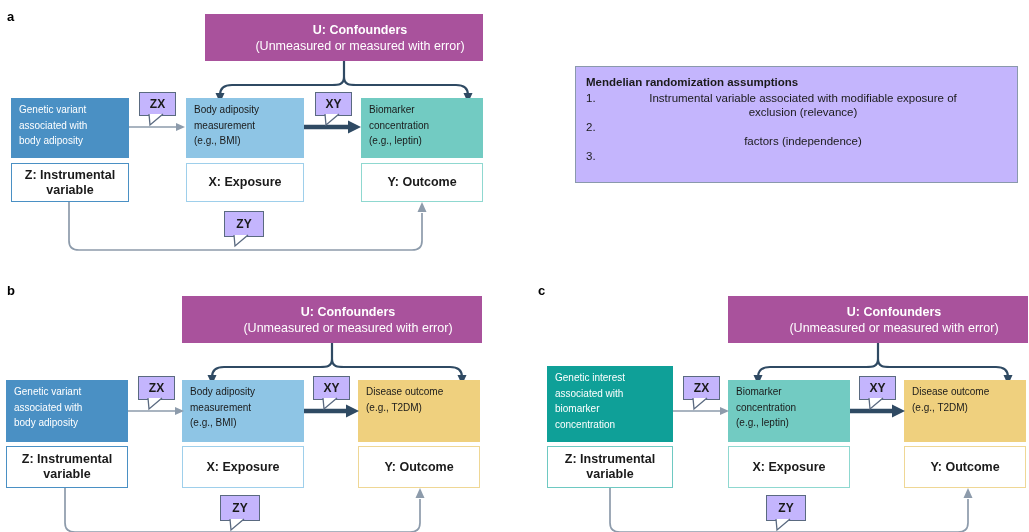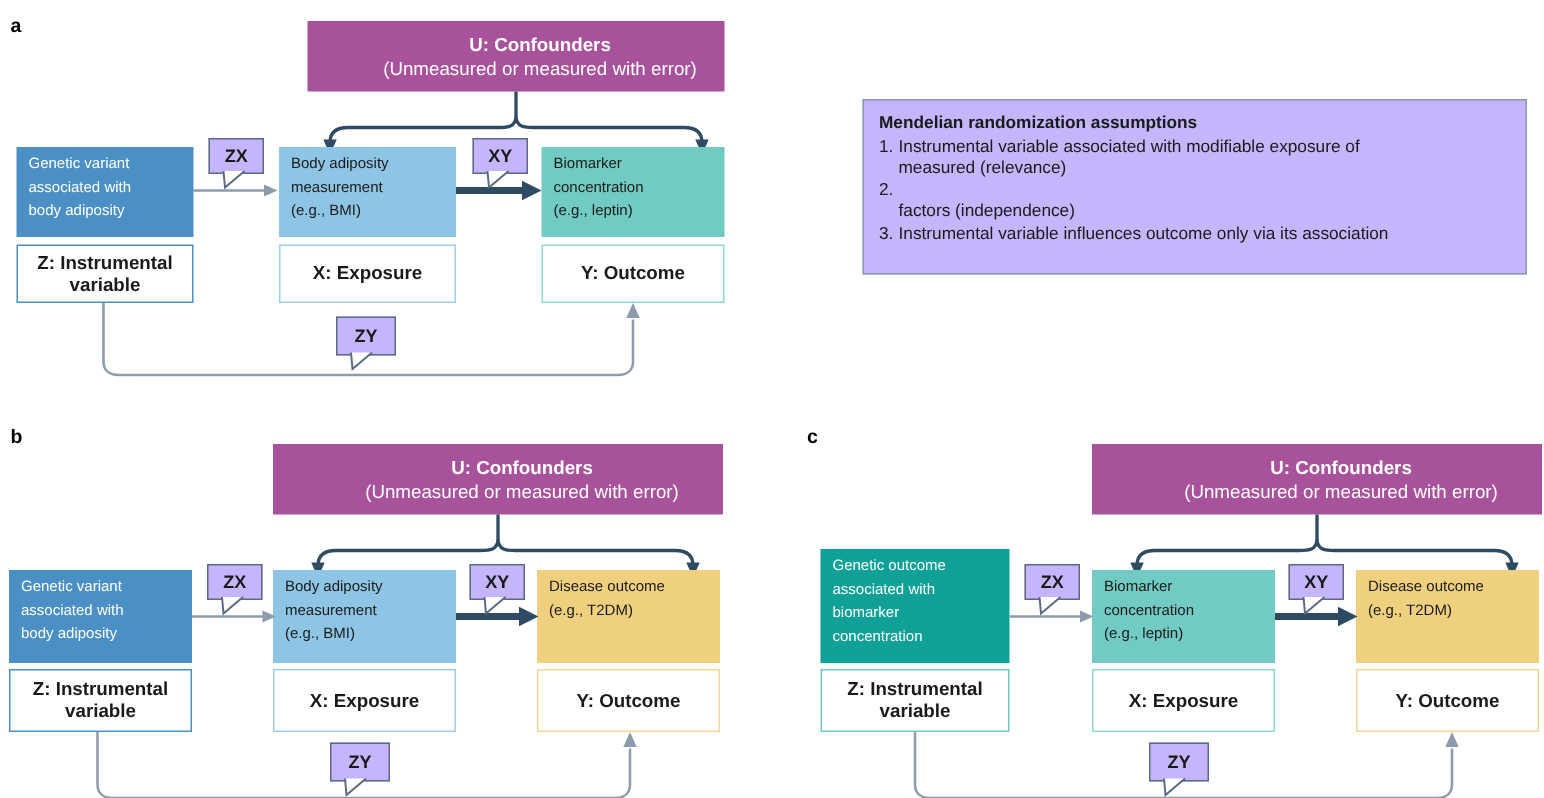--- a/index.html
+++ b/index.html
@@ -91,21 +91,21 @@
     font-size: 11.5px;
     line-height: 14.5px;
     color: #1a1a1a;
   }
   .assump-title { font-weight: bold; margin-bottom: 1px; }
   .assump-item {
     display: flex;
     align-items: flex-start;
   }
   .assump-num { width: 13px; flex: 0 0 13px; }
-  .assump-text { flex: 1 1 auto; }
+  .assump-text { flex: 1 1 auto; text-align: center; }
   svg.edge { position: absolute; overflow: visible; }
 </style>
 </head>
 <body>
 
 <div class="panel" style="left:0;top:0;width:520px;height:270px;">
   <span class="panel-letter" style="left:7px;top:10px;">a</span>
 
   <div class="confounder" style="left:205px;top:14px;width:278px;height:47px;">
     <span class="c-title">U: Confounders</span>
@@ -182,34 +182,34 @@
       </svg>
   </div>
 </div>
 
 <div class="assump-box" style="left:575px;top:66px;width:443px;height:117px;">
   <div class="assump-title">Mendelian randomization assumptions</div>
   <div class="assump-item">
     <span class="assump-num">1.</span>
     <span class="assump-text">
       <span>Instrumental variable associated with modifiable exposure of</span><br>
-      <span>measured (relevance)</span>
+      <span>exclusion (relevance)</span>
     </span>
   </div>
   <div class="assump-item">
     <span class="assump-num">2.</span>
     <span class="assump-text">
       <br>
       <span>factors (independence)</span>
     </span>
   </div>
   <div class="assump-item">
     <span class="assump-num">3.</span>
     <span class="assump-text">
-      <span>Instrumental variable influences outcome only via its association</span><br>
+      <br>
     </span>
   </div>
 </div>
 
 <div class="panel" style="left:0;top:280px;width:520px;height:252px;">
   <span class="panel-letter" style="left:7px;top:4px;">b</span>
 
   <div class="confounder" style="left:182px;top:16px;width:300px;height:47px;">
     <span class="c-title">U: Confounders</span>
     <span>(Unmeasured or measured with error)</span>
@@ -293,21 +293,21 @@
     <span>(Unmeasured or measured with error)</span>
   </div>
 
   <svg class="edge" style="left:198px;top:63px;width:310px;height:45px;">
     <path d="M 152 0 L 152 16 M 152 16 C 152 24 146 24 140 24 L 44 24 C 38 24 32 26 32 34 M 152 16 C 152 24 158 24 164 24 L 270 24 C 276 24 282 26 282 34" fill="none" stroke="#2f4a63" stroke-width="2.2"></path>
     <path d="M 32 42 L 27.5 32 L 36.5 32 Z" fill="#2f4a63"></path>
     <path d="M 282 42 L 277.5 32 L 286.5 32 Z" fill="#2f4a63"></path>
   </svg>
 
   <div class="node" style="left:19px;top:86px;width:126px;height:76px;background:#0fa098;">
-    <span class="node-line">Genetic outcome</span>
+    <span class="node-line">Genetic interest</span>
     <span class="node-line">associated with</span>
     <span class="node-line">biomarker</span>
     <span class="node-line">concentration</span>
   </div>
   <div class="label-box" style="left:19px;top:166px;width:126px;height:42px;border-color:#6ec9c2;flex-direction:column;">
     <span>Z: Instrumental</span>
     <span>variable</span>
   </div>
 
   <div class="node dark-text" style="left:200px;top:100px;width:122px;height:62px;background:#72cbc2;">

